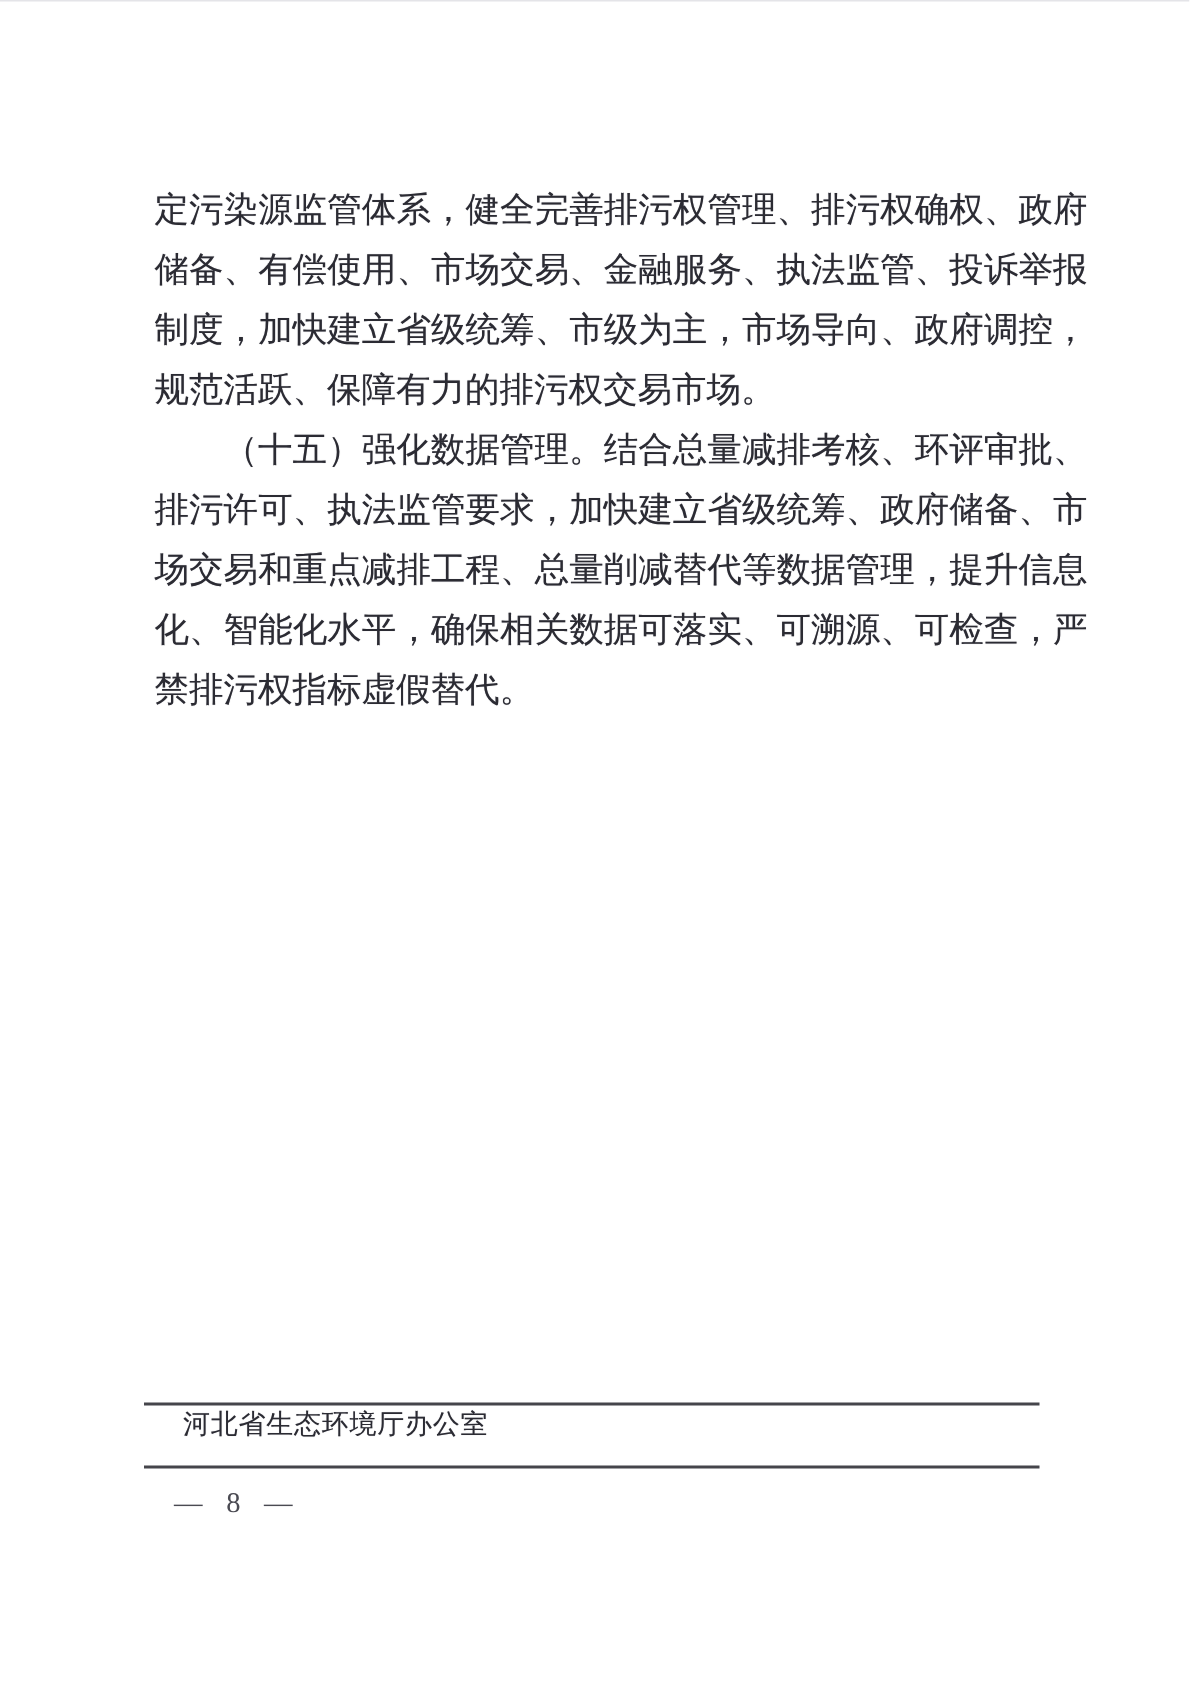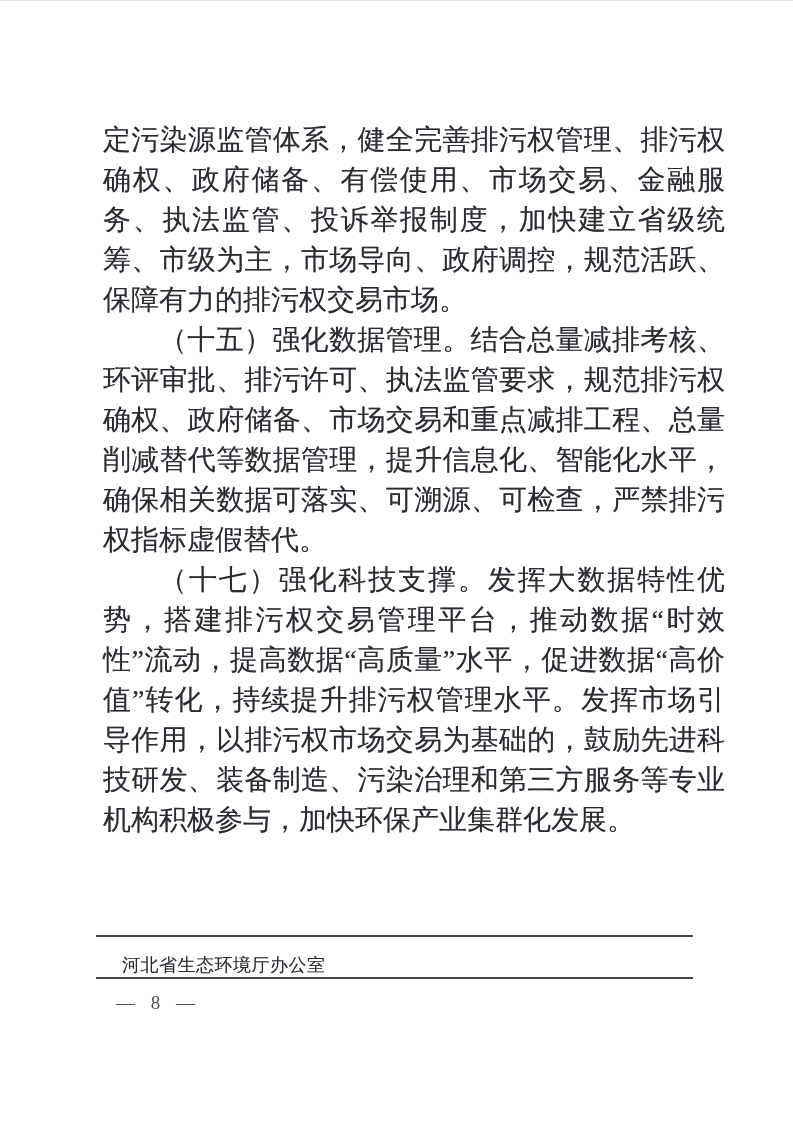--- a/index.html
+++ b/index.html
@@ -15,21 +15,21 @@
     overflow: hidden;
     font-family: "Liberation Serif", "DejaVu Serif", serif;
     border-top: 1px solid #e4e4e8; 
     box-sizing: border-box;
   }
   .doc-body {
     position: absolute;
     left: 103px;
     top: 119px;
     width: 622px;
-    font-size: 28px;
+    font-size: 23px;
     line-height: 40px;
     color: #2b2b33;
     text-align: justify;
     text-justify: inter-character;
     text-shadow: 0 0 0.5px rgba(43, 43, 55, 0.45); 
   }
   .para {
     margin: 0;
     padding: 0;
     text-indent: 2em;
@@ -43,21 +43,21 @@
     top: 934px;
     width: 597px;
   }
   .rule {
     height: 2px;
     background: #45454b;
   }
   .colophon-row {
     display: flex;
     justify-content: space-between;
-    align-items: flex-end;
+    align-items: flex-start;
     height: 40px;
     padding: 0 10px 0 26px;
     font-size: 18px;
     color: #2b2b33;
     text-shadow: 0 0 0.5px rgba(43, 43, 55, 0.4);
   }
   .issuer, .print-date {
     white-space: nowrap;
     letter-spacing: 0.5px;
   }
@@ -73,22 +73,21 @@
     white-space: nowrap;
   }
 </style>
 </head>
 <body>
 
 <div class="page">
 
   <main class="doc-body">
     <p class="para continuation">定污染源监管体系，健全完善排污权管理、排污权确权、政府储备、有偿使用、市场交易、金融服务、执法监管、投诉举报制度，加快建立省级统筹、市级为主，市场导向、政府调控，规范活跃、保障有力的排污权交易市场。</p>
-    <p class="para">（十五）强化数据管理。结合总量减排考核、环评审批、排污许可、执法监管要求，规范排污权确权、政府储备、市场交易和重点减排工程、总量削减替代等数据管理，提升信息化、智能化水平，确保相关数据可落实、可溯源、可检查，严禁排污权指标虚假替代。</p>
-    <p class="para">（十七）强化科技支撑。发挥大数据特性优势，搭建排污权交易管理平台，推动数据“时效性”流动，提高数据“高质量”水平，促进数据“高价值”转化，持续提升排污权管理水平。发挥市场引导作用，以排污权市场交易为基础的，鼓励先进科技研发、装备制造、污染治理和第三方服务等专业机构积极参与，加快环保产业集群化发展。</p>
+    <p class="para">（十五）强化数据管理。结合总量减排考核、环评审批、排污许可、执法监管要求，加快建立省级统筹、政府储备、市场交易和重点减排工程、总量削减替代等数据管理，提升信息化、智能化水平，确保相关数据可落实、可溯源、可检查，严禁排污权指标虚假替代。</p>
   </main>
 
   <footer class="colophon">
     <div class="rule rule-top"></div>
     <div class="colophon-row">
       <span class="issuer">河北省生态环境厅办公室</span>
     </div>
     <div class="rule rule-bottom"></div>
   </footer>
 

